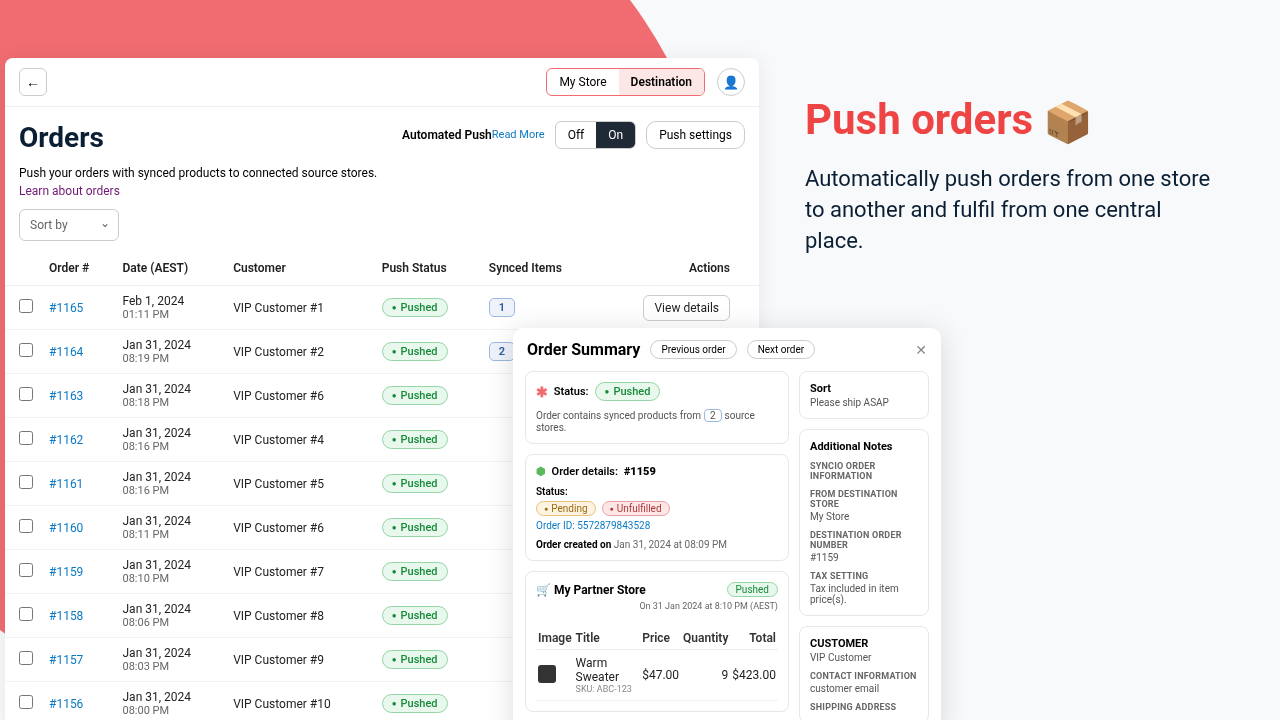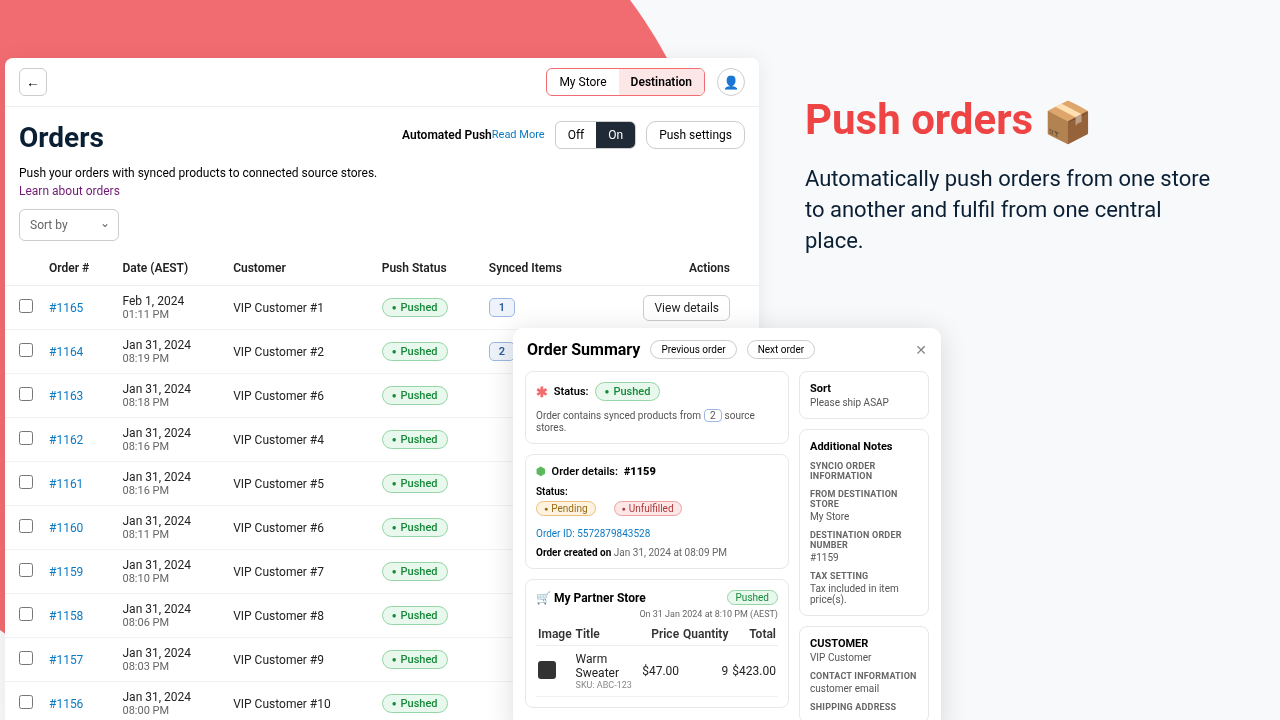--- a/index.html
+++ b/index.html
@@ -68,21 +68,21 @@
 .lbl{font-size:10px;font-weight:600;margin-top:8px}
 .badge-pending{display:inline-flex;align-items:center;gap:3px;border:1px solid #e8c07a;background:#fdf3e0;color:#9a6a14;border-radius:10px;padding:1px 7px;font-size:10px}
 .badge-pending::before{content:"●";font-size:7px}
 .badge-unfulfilled{display:inline-flex;align-items:center;gap:3px;border:1px solid #e8a0a0;background:#fde6e6;color:#b03a3a;border-radius:10px;padding:1px 7px;font-size:10px}
 .badge-unfulfilled::before{content:"●";font-size:7px}
 .link-blue{color:#0b7ac4;font-size:10px}
 .partner-head{display:flex;align-items:center;justify-content:space-between}
 .partner-head .pname{font-size:12px;font-weight:700}
 .badge-pushed-sm{border:1px solid #95d5a7;background:#e9f8ed;color:#168a3a;border-radius:10px;padding:1px 8px;font-size:10px}
 .pdate{font-size:9px;color:#666;text-align:right;margin-top:4px}
-.items-tbl{width:100%;margin-top:4px;font-size:10px;border-collapse:collapse}
+.items-tbl{width:100%;margin-top:16px;font-size:10px;border-collapse:collapse}
 .items-tbl th{text-align:left;font-weight:600;color:#333;padding:4px 2px;border-bottom:1px solid #eee}
 .items-tbl td{padding:6px 2px}
 .items-tbl .img-cell{width:24px}
 .items-tbl .img-box{width:18px;height:18px;background:#333;border-radius:3px;display:inline-block}
 .sku{font-size:9px;color:#888}
 .side-h{font-size:11px;font-weight:700}
 .side-txt{font-size:10px;color:#555;margin-top:2px}
 .side-lbl{font-size:9px;font-weight:700;color:#666;text-transform:uppercase;margin-top:8px;letter-spacing:.2px}
 </style>
 </head>
@@ -288,39 +288,39 @@
           </div>
         <div class="mini-txt"><span>Order contains synced products from</span><span class="mini-pill">2</span><span>source stores.</span></div>
       </div>
       <div class="card">
         <div class="od-title">
             <span class="sico">⬢</span>
             <span>Order details:</span> 
             <b>#1159</b>
           </div>
         <div class="lbl">Status:</div>
-        <div style="margin-top:4px;display:flex;gap:18px">
+        <div style="margin-top:4px;display:flex;gap:6px">
           <span class="badge-pending">Pending</span>
           <span class="badge-unfulfilled">Unfulfilled</span>
         </div>
-        <div class="link-blue" style="margin-top:12px"><span>Order ID:</span> <span>5572879843528</span></div>
+        <div class="link-blue" style="margin-top:4px"><span>Order ID:</span> <span>5572879843528</span></div>
         <div style="margin-top:8px;font-size:10px"><b>Order created on</b> <span style="color:#666">Jan 31, 2024 at 08:09 PM</span></div>
       </div>
       <div class="card">
         <div class="partner-head">
           <span class="pname"><span>🛒</span> <span>My Partner Store</span></span>
           <span class="badge-pushed-sm">Pushed</span>
         </div>
         <div class="pdate">On 31 Jan 2024 at 8:10 PM (AEST)</div>
         <table class="items-tbl">
           <thead>
               <tr>
             <th>Image</th>
                 <th>Title</th>
-            <th style="text-align:right">Price</th>
+            <th style="text-align:left">Price</th>
                 <th style="text-align:right">Quantity</th>
                 <th style="text-align:right">Total</th>
           </tr>
             </thead>
           <tbody>
               <tr>
             <td class="img-cell"><span class="img-box"></span></td>
             <td>
                   <div>Warm Sweater</div>
                   <div class="sku">SKU: ABC-123</div>

